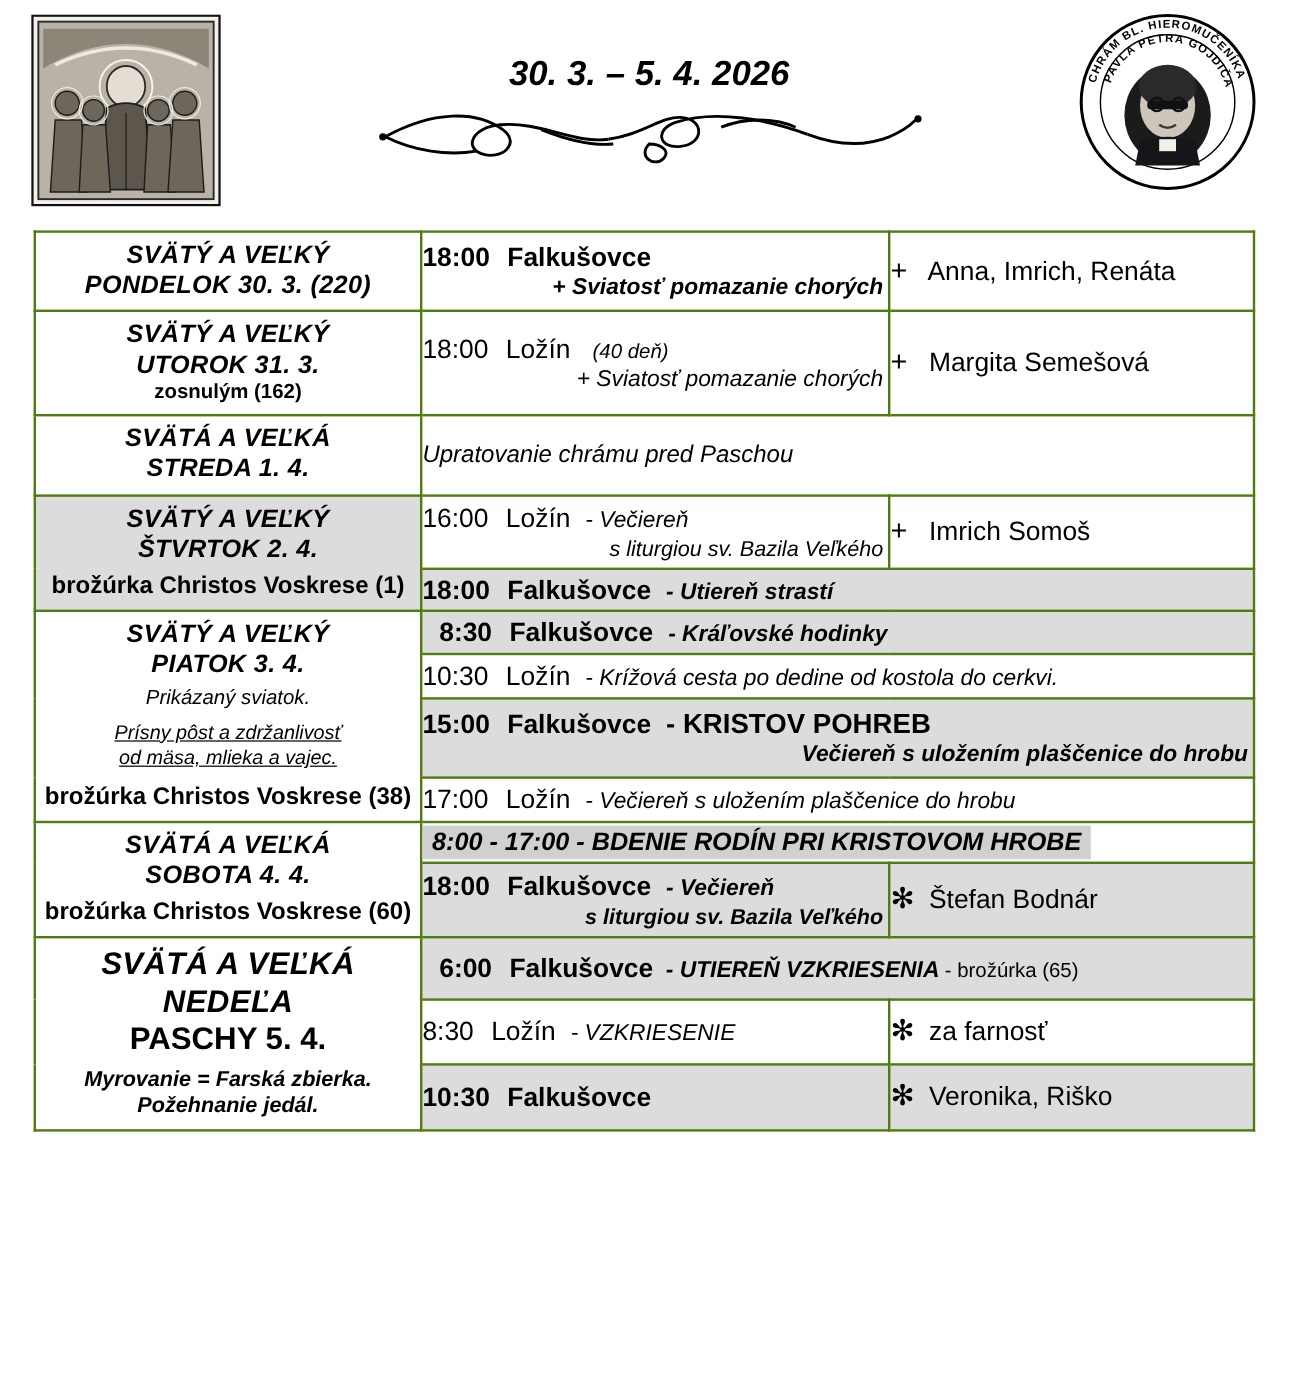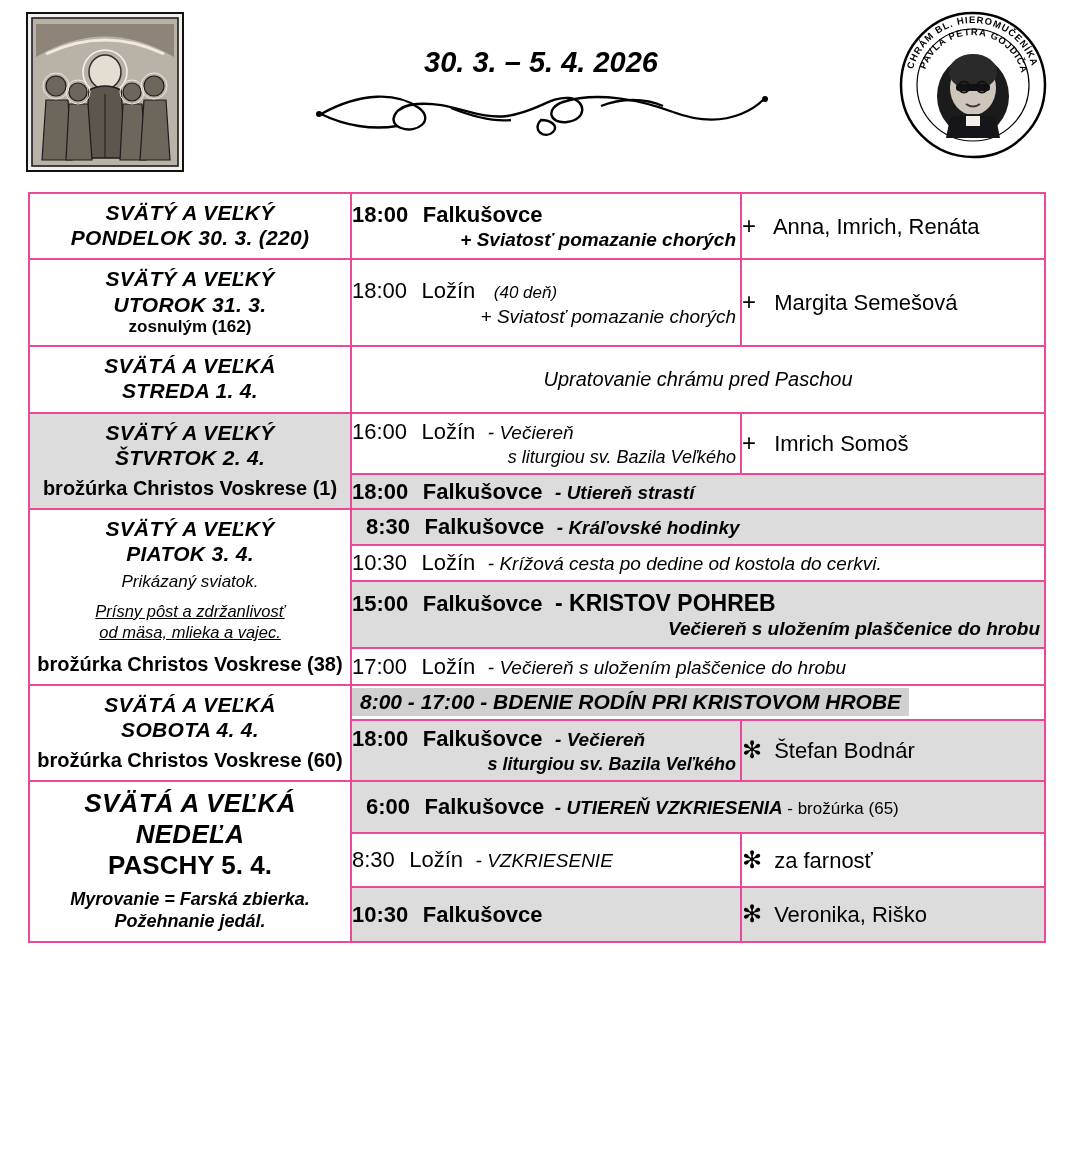--- a/index.html
+++ b/index.html
@@ -78,21 +78,21 @@
   
   .sched {
     position: absolute;
     left: 28px;
     top: 192px;
     width: 1016px;
     border-collapse: collapse;
     table-layout: fixed;
   }
   .sched td {
-    border: 2px solid #ec4899;
+    border: 2px solid #4d7c0f;
     vertical-align: middle;
     padding: 0;
   }
   .col-day { width: 322px; }
   .col-main { width: 390px; }
   .col-int { width: 304px; }
 
   .daycell {
     text-align: center;
     padding: 6px 6px 8px 6px;
@@ -160,21 +160,20 @@
   .small-note {
     font-size: 17px;
     font-style: italic;
   }
   .sub-it {
     font-size: 18px;
     font-style: italic;
   }
   .sub-it.b { font-weight: bold; }
   .center-txt {
-    text-align: center;
     font-size: 20px;
     font-style: italic;
     padding: 14px 8px;
   }
 
   .intcell {
     padding: 8px 10px;
     font-size: 22px;
     text-align: left;
     line-height: 1.2;

